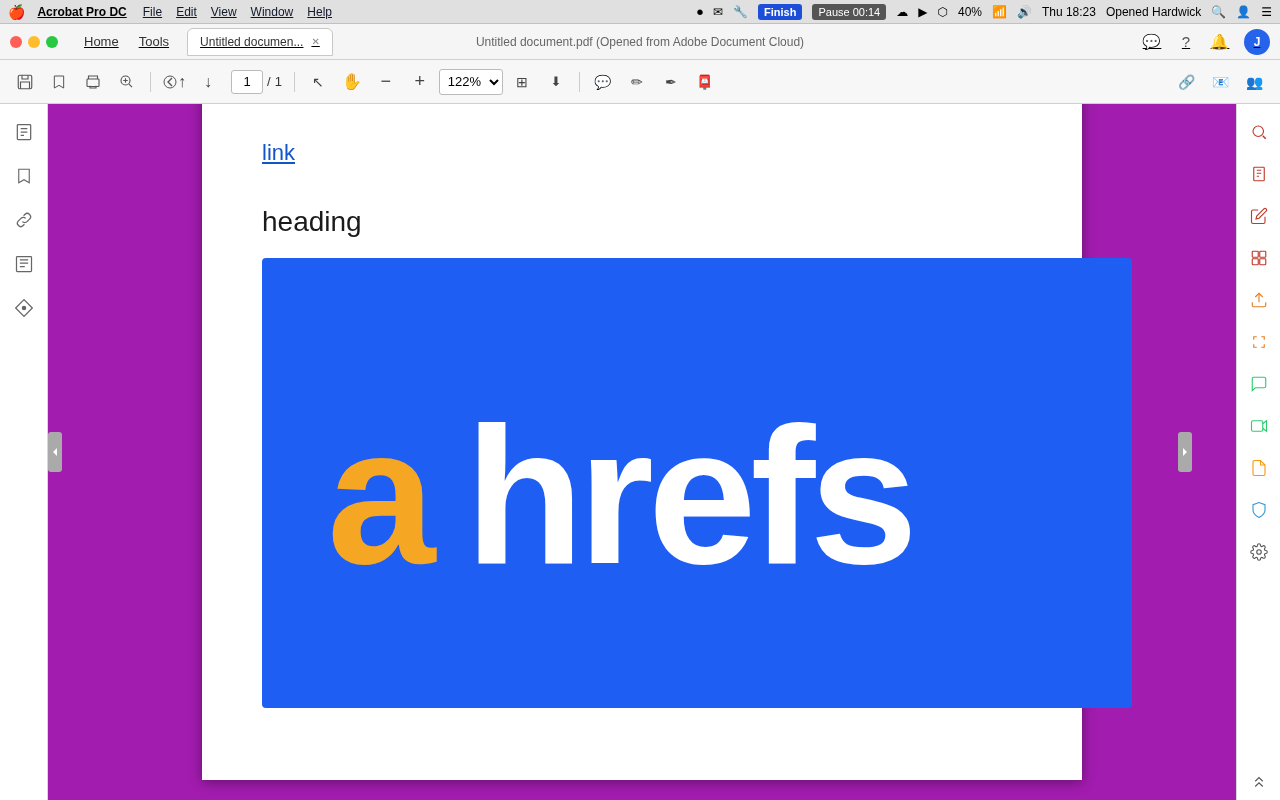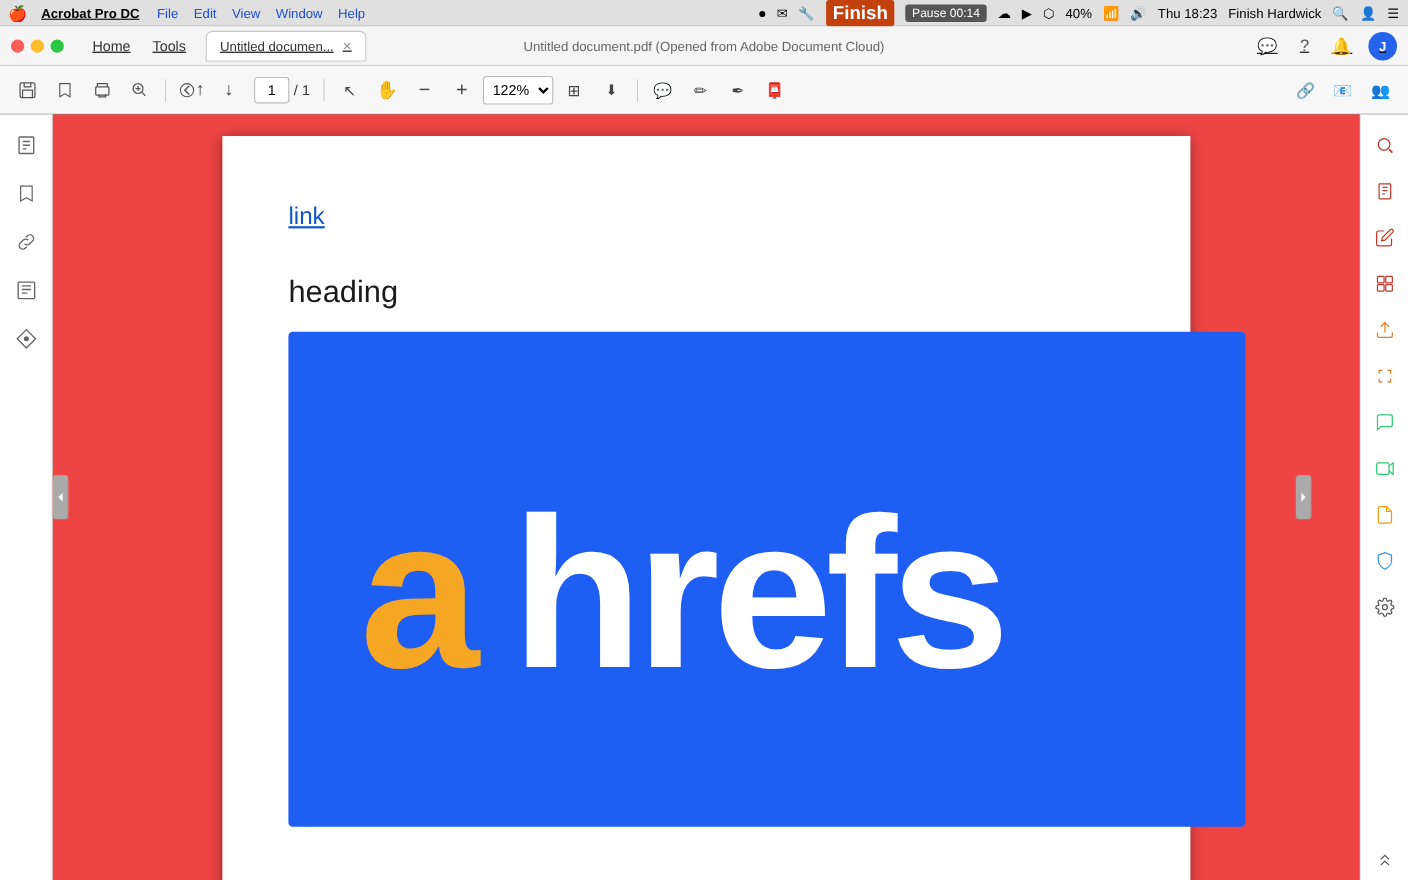--- a/index.html
+++ b/index.html
@@ -12,21 +12,21 @@
       display: flex;
       align-items: center;
       padding: 0 8px;
       font-size: 12px;
       font-weight: 500;
       gap: 0;
       border-bottom: 1px solid #c0c0c0;
     }
     .menubar-apple { font-size: 14px; margin-right: 12px; }
     .menubar-app { font-weight: 700; margin-right: 16px; text-decoration: underline; }
-    .menubar-item { margin-right: 14px; color: #1d4ed8; }
+    .menubar-item { margin-right: 14px; color: #0f172a; text-decoration: underline; }
     .menubar-right { margin-left: auto; display: flex; align-items: center; gap: 10px; font-size: 12px; }
     .menubar-right span { display: inline-block; }
 
     
     .titlebar {
       height: 36px;
       background: #f5f5f5;
       display: flex;
       align-items: center;
       border-bottom: 1px solid #d0d0d0;
@@ -123,22 +123,23 @@
       color: #555;
       font-size: 16px;
     }
 
     
     .pdf-area {
       flex: 1;
       overflow: hidden;
       display: flex;
       justify-content: center;
-      background: #ef4444;
+      background: #a21caf;
       position: relative;
+      align-items: flex-end;
     }
     .pdf-scroll {
       overflow-y: auto;
       width: 100%;
       display: flex;
       justify-content: center;
       padding: 20px 0;
     }
     .pdf-page {
       background: white;
@@ -199,23 +200,23 @@
       overflow: hidden;
     }
     .ahrefs-logo {
       display: flex;
       align-items: center;
       justify-content: center;
     }
 
     
     .finish-badge {
-      background: #c2410c;
+      background: #1d4ed8;
       color: white;
-      font-size: 17px;
+      font-size: 11px;
       font-weight: 700;
       padding: 2px 6px;
       border-radius: 3px;
     }
     .pause-badge {
       background: #555;
       color: white;
       font-size: 11px;
       padding: 2px 6px;
       border-radius: 3px;
@@ -238,21 +239,21 @@
     <span>🔧</span>
     <span class="finish-badge">Finish</span>
     <span class="pause-badge">Pause 00:14</span>
     <span>☁</span>
     <span>▶</span>
     <span>⬡</span>
     <span>40%</span>
     <span>📶</span>
     <span>🔊</span>
     <span>Thu 18:23</span>
-    <span>Finish Hardwick</span>
+    <span>Opened Hardwick</span>
     <span>🔍</span>
     <span>👤</span>
     <span>☰</span>
   </div>
 </div>
 
 <div class="titlebar" style="position:relative;text-decoration:underline;">
   <div class="traffic-lights">
     <div class="tl tl-red"></div>
     <div class="tl tl-yellow"></div>

